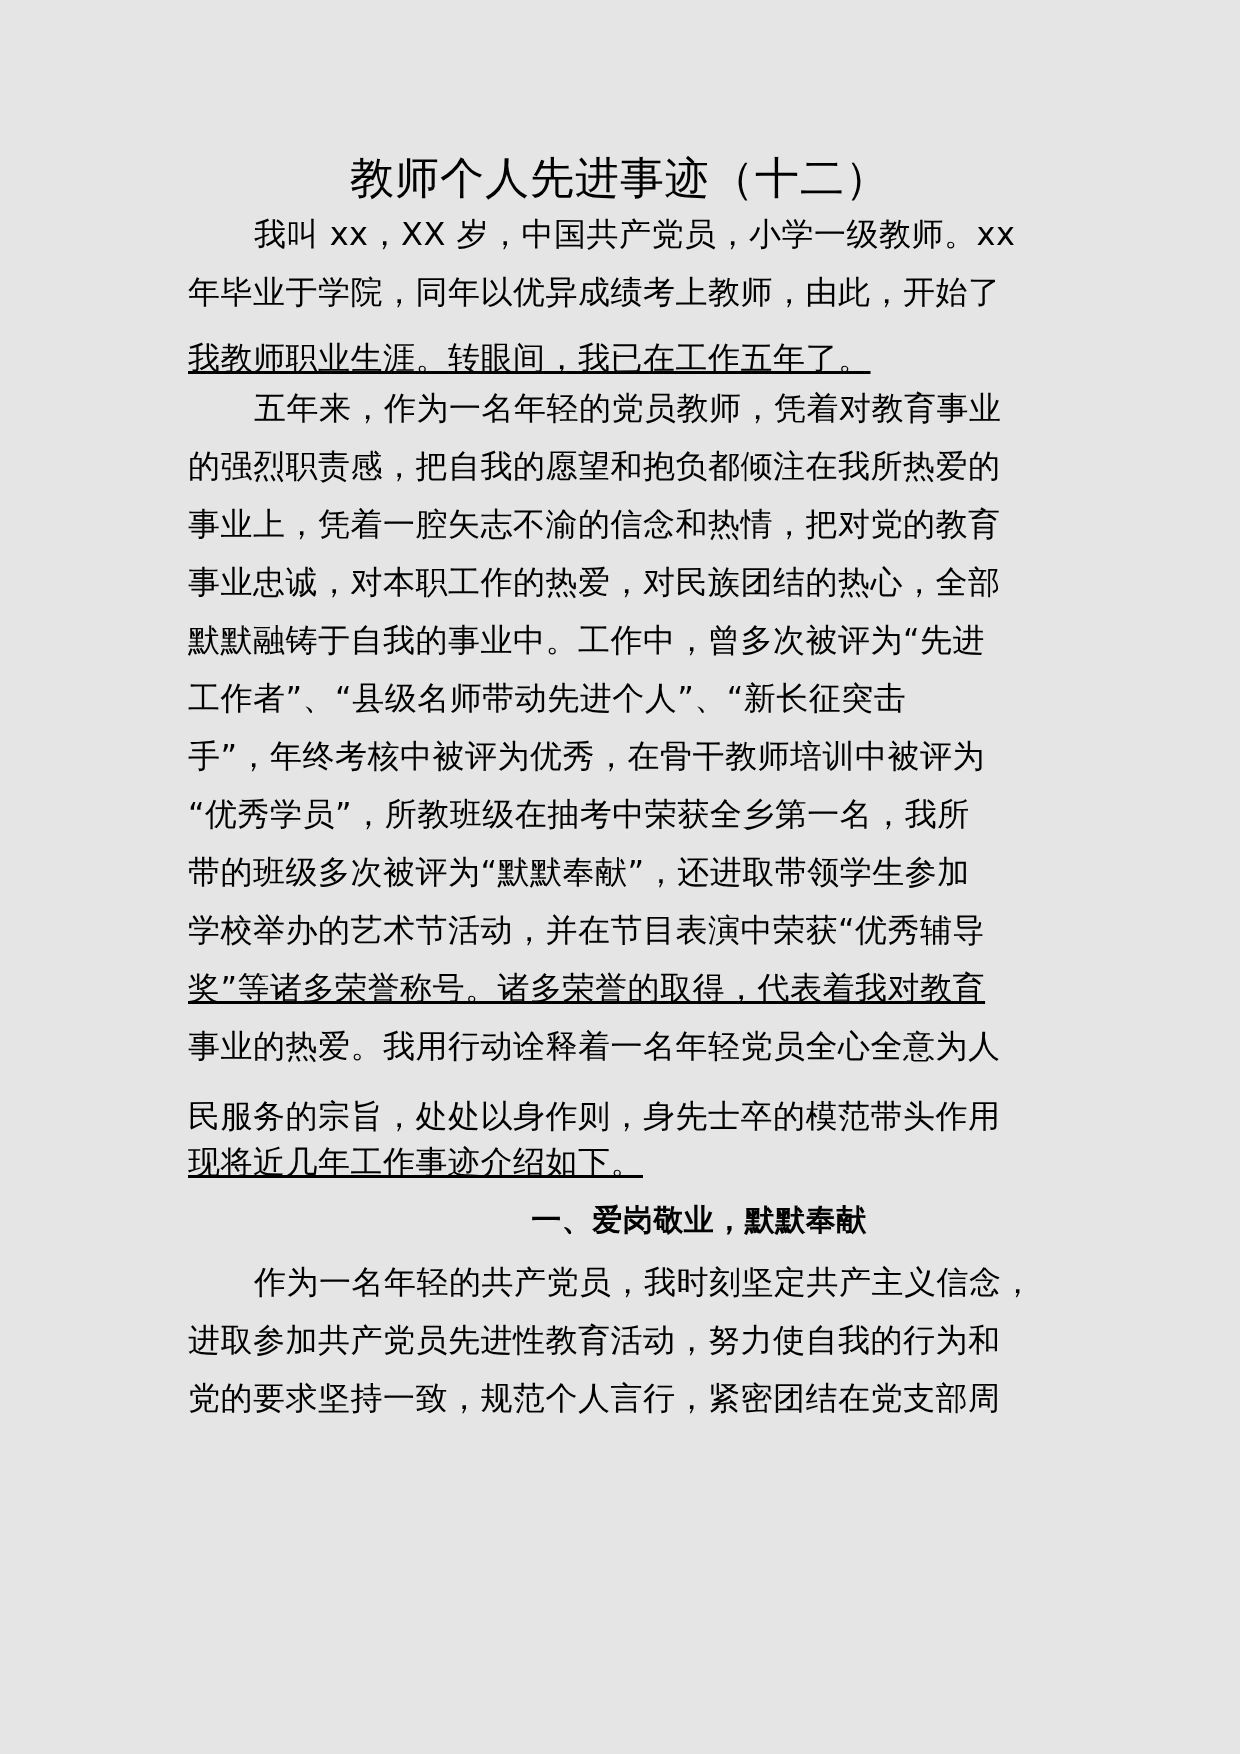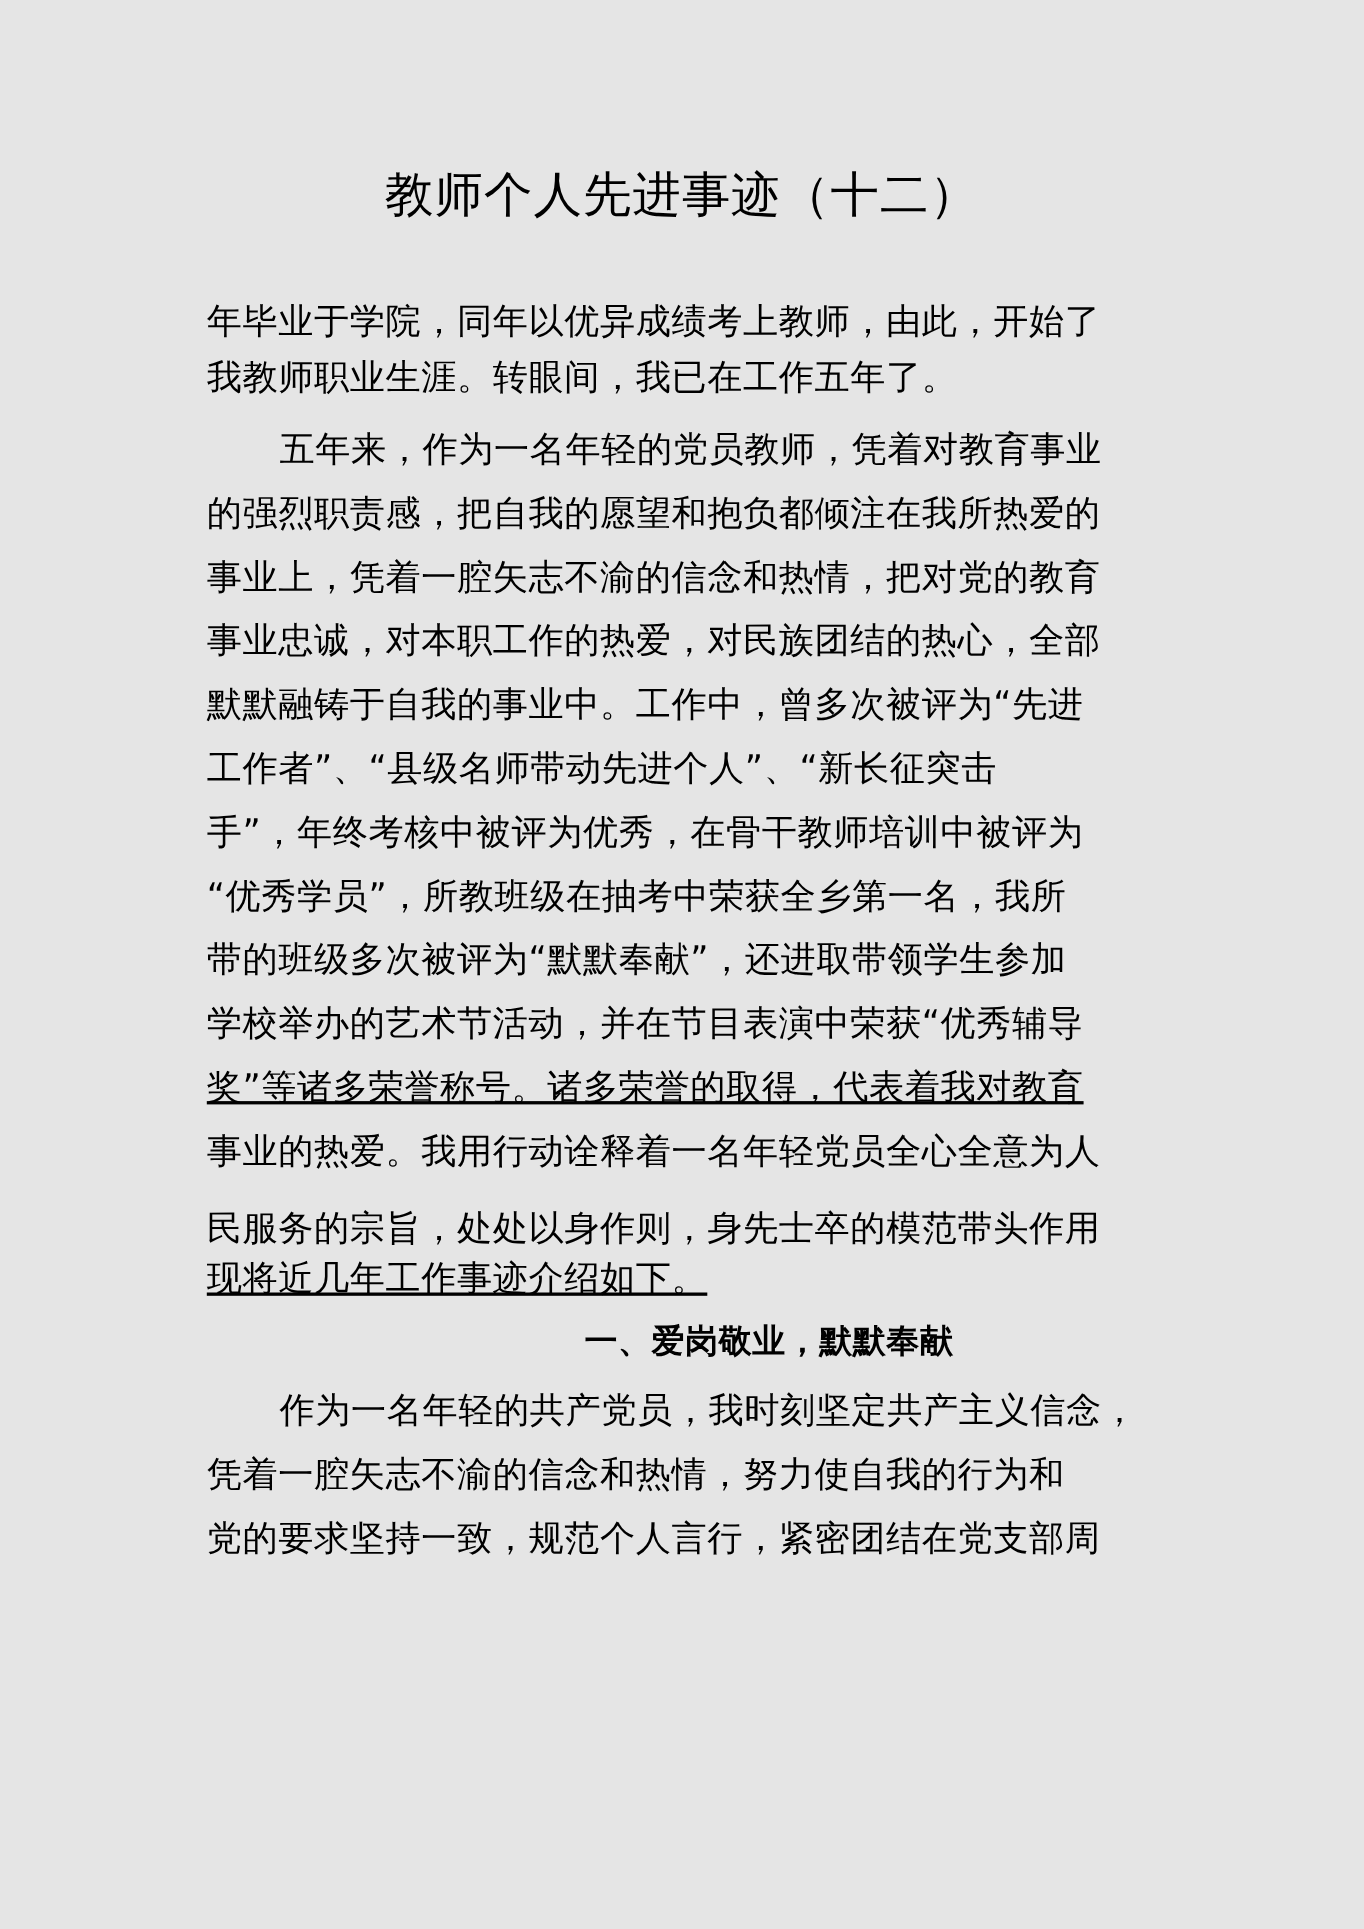--- a/index.html
+++ b/index.html
@@ -54,36 +54,37 @@
       letter-spacing: 0.5px;
       text-align: center;
     }
   </style>
 </head>
 <body>
 
 <div class="page">
   <h1 class="title">教师个人先进事迹（十二）</h1>
 
+  <p class="line indent" style="top:214px;">我叫 xx，XX 岁，中国共产党员，小学一级教师。xx</p>
   <p class="line" style="top:272px;">年毕业于学院，同年以优异成绩考上教师，由此，开始了</p>
-  <p class="line" style="top:323px;">我教师职业生涯。转眼间，我已在工作五年了。</p>
+  <p class="line" style="top:338px;text-decoration:underline;">我教师职业生涯。转眼间，我已在工作五年了。</p>
 
   <p class="line indent" style="top:388px;">五年来，作为一名年轻的党员教师，凭着对教育事业</p>
   <p class="line" style="top:446px;">的强烈职责感，把自我的愿望和抱负都倾注在我所热爱的</p>
   <p class="line" style="top:504px;">事业上，凭着一腔矢志不渝的信念和热情，把对党的教育</p>
   <p class="line" style="top:562px;">事业忠诚，对本职工作的热爱，对民族团结的热心，全部</p>
   <p class="line" style="top:620px;">默默融铸于自我的事业中。工作中，曾多次被评为“先进</p>
   <p class="line" style="top:678px;">工作者”、“县级名师带动先进个人”、“新长征突击</p>
   <p class="line" style="top:736px;">手”，年终考核中被评为优秀，在骨干教师培训中被评为</p>
   <p class="line" style="top:794px;">“优秀学员”，所教班级在抽考中荣获全乡第一名，我所</p>
   <p class="line" style="top:852px;">带的班级多次被评为“默默奉献”，还进取带领学生参加</p>
   <p class="line" style="top:910px;">学校举办的艺术节活动，并在节目表演中荣获“优秀辅导</p>
   <p class="line" style="top:968px;text-decoration:underline;">奖”等诸多荣誉称号。诸多荣誉的取得，代表着我对教育</p>
   <p class="line" style="top:1026px;">事业的热爱。我用行动诠释着一名年轻党员全心全意为人</p>
   <p class="line" style="top:1096px;">民服务的宗旨，处处以身作则，身先士卒的模范带头作用</p>
   <p class="line" style="top:1142px;text-decoration:underline;">现将近几年工作事迹介绍如下。</p>
 
   <p class="line indent heading" style="top:1200px;">一、爱岗敬业，默默奉献</p>
 
   <p class="line indent" style="top:1262px;">作为一名年轻的共产党员，我时刻坚定共产主义信念，</p>
-  <p class="line" style="top:1320px;">凭着一腔矢志不渝的信念和热情，努力使自我的行为和</p>
+  <p class="line" style="top:1320px;">进取参加共产党员先进性教育活动，努力使自我的行为和</p>
   <p class="line" style="top:1378px;">党的要求坚持一致，规范个人言行，紧密团结在党支部周</p>
 </div>
 
 </body></html>

